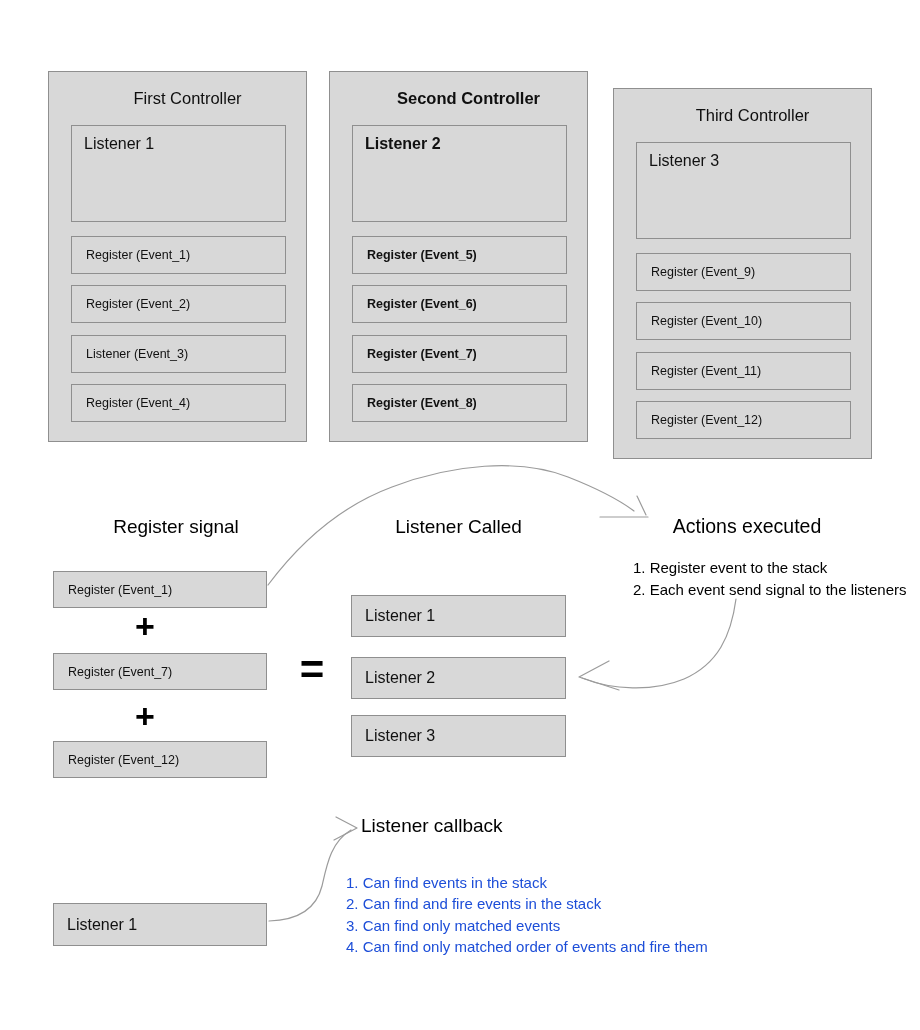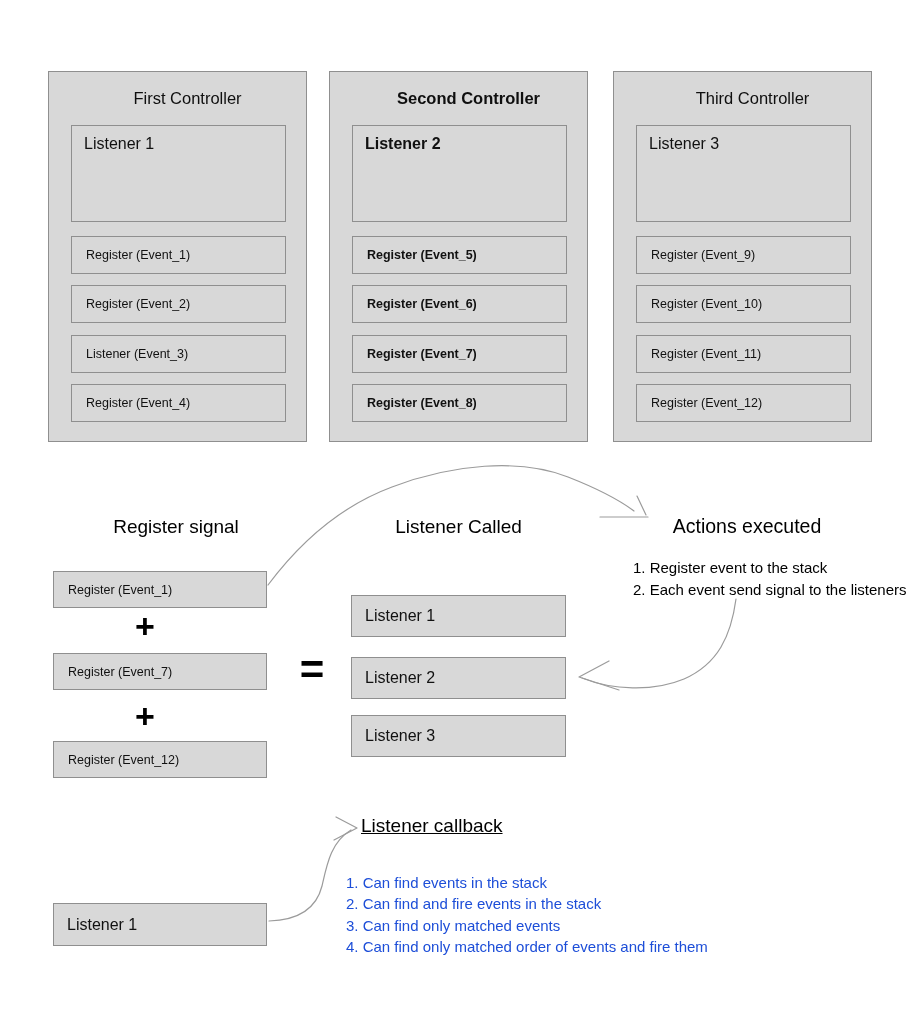--- a/index.html
+++ b/index.html
@@ -23,21 +23,21 @@
     top: 71px;
     width: 259px;
     height: 371px;
     background: #d8d8d8;
     border: 1px solid #8f8f8f;
     box-sizing: border-box;
     padding-left: 20px;
   }
   #ctrl-0 { left: 48px; }
   #ctrl-1 { left: 329px; font-weight: bold; }
-  #ctrl-2 { left: 613px; }
+  #ctrl-2 { left: 613px; margin-top: 17px; }
 
   .ctitle {
     margin-top: 17px;
     text-align: center;
     font-size: 16.5px;
     white-space: nowrap;
     color: #0f0f0f;
   }
   .lbox {
     position: absolute;
@@ -154,21 +154,20 @@
   }
 
   
   .cb-title {
     position: absolute;
     left: 361px;
     top: 815px;
     font-size: 19px;
     white-space: nowrap;
     color: #000000;
-    text-decoration: underline;
   }
   .cb-notes {
     position: absolute;
     left: 346px;
     top: 872px;
     width: 520px;
     font-size: 15px;
     line-height: 21.3px;
     color: #1d4ed8;
   }

